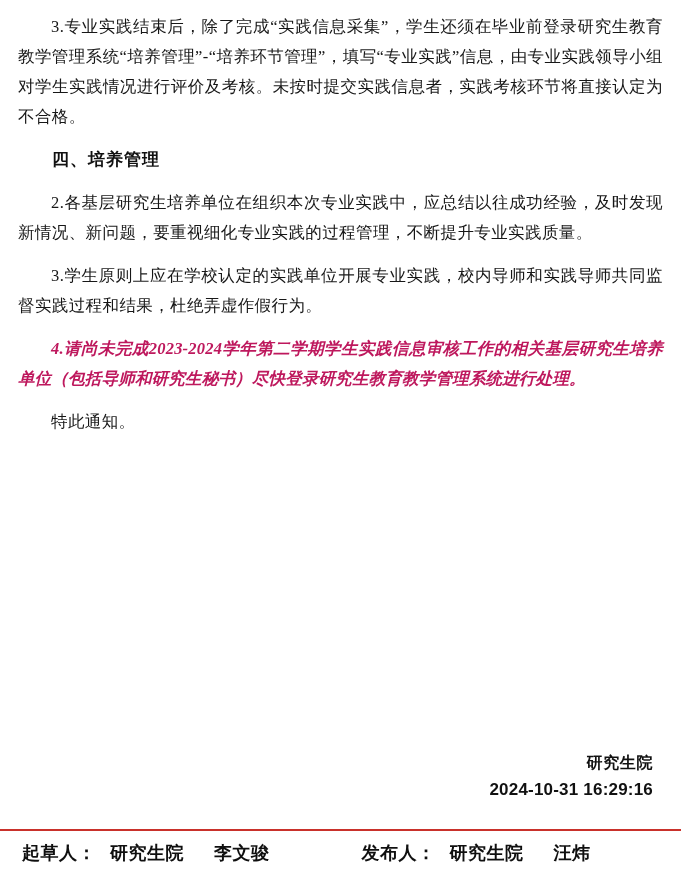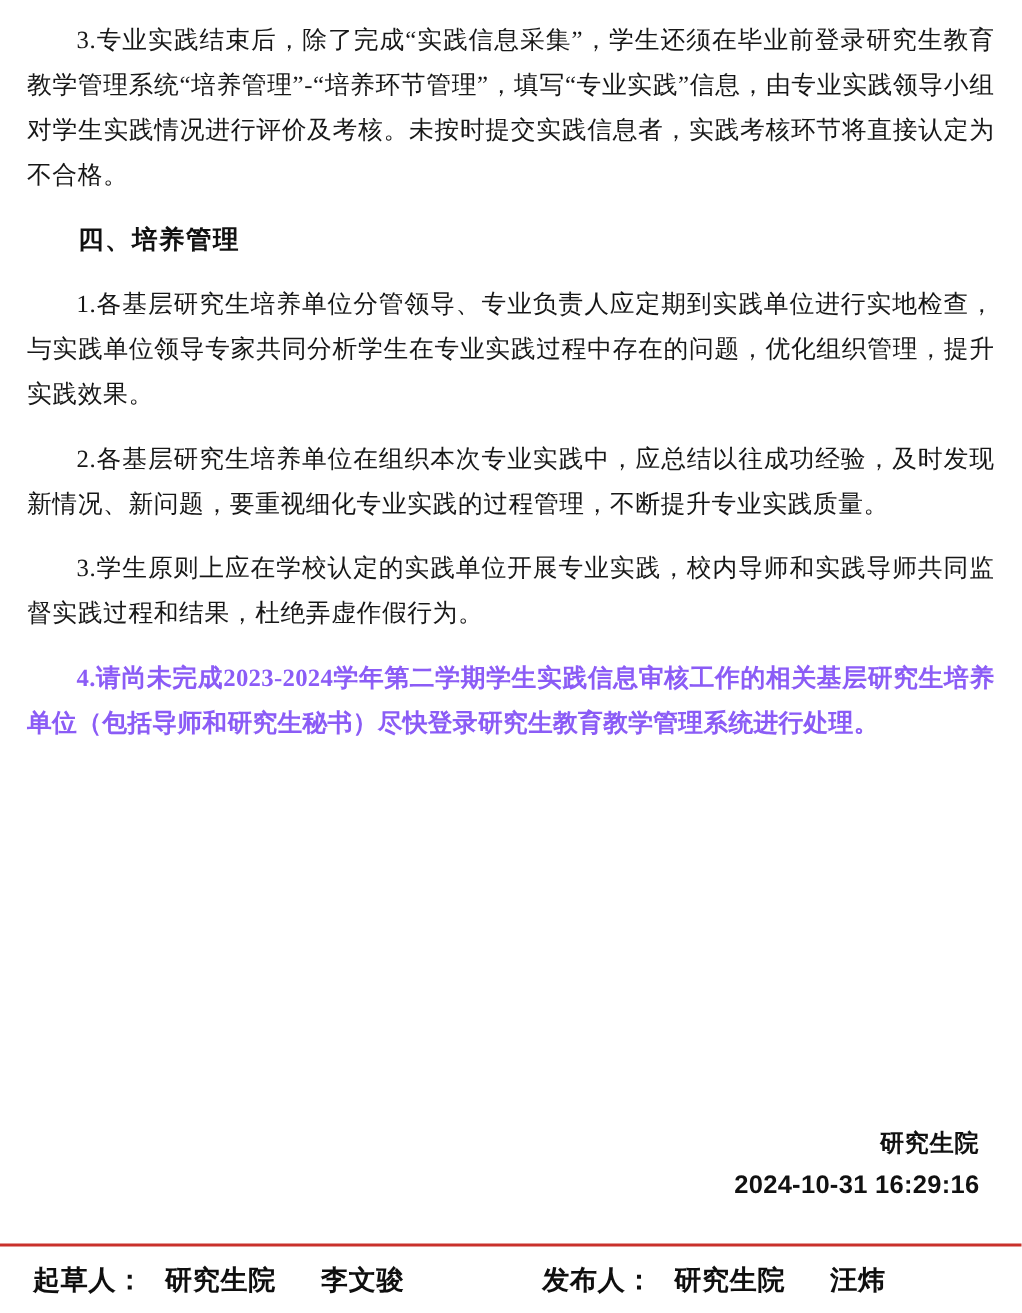--- a/index.html
+++ b/index.html
@@ -38,22 +38,23 @@
     margin: 0 0 13px 0;
     font-size: 17px;
     line-height: 30px;
     font-weight: bold;
     text-indent: 2em;
     letter-spacing: 1px;
     color: #111111;
   }
   p.bold-para {
     font-weight: bold;
-    color: #8b5cf6;
+    color: #be185d;
     letter-spacing: 0.2px;
+    font-style: italic;
   }
   .signature-block {
     position: absolute;
     right: 28px;
     bottom: 72px;
     text-align: right;
     font-size: 16px;
     font-weight: bold;
     line-height: 27px;
     letter-spacing: 0.6px;
@@ -105,24 +106,24 @@
   }
 </style>
 </head>
 <body>
 
 <div class="page">
 
   <div class="doc-body">
     <p class="para">3.专业实践结束后，除了完成“实践信息采集”，学生还须在毕业前登录研究生教育教学管理系统“培养管理”-“培养环节管理”，填写“专业实践”信息，由专业实践领导小组对学生实践情况进行评价及考核。未按时提交实践信息者，实践考核环节将直接认定为不合格。</p>
     <p class="heading">四、培养管理</p>
-    <p class="para">1.各基层研究生培养单位分管领导、专业负责人应定期到实践单位进行实地检查，与实践单位领导专家共同分析学生在专业实践过程中存在的问题，优化组织管理，提升实践效果。</p>
     <p class="para">2.各基层研究生培养单位在组织本次专业实践中，应总结以往成功经验，及时发现新情况、新问题，要重视细化专业实践的过程管理，不断提升专业实践质量。</p>
     <p class="para">3.学生原则上应在学校认定的实践单位开展专业实践，校内导师和实践导师共同监督实践过程和结果，杜绝弄虚作假行为。</p>
     <p class="para bold-para">4.请尚未完成2023-2024学年第二学期学生实践信息审核工作的相关基层研究生培养单位（包括导师和研究生秘书）尽快登录研究生教育教学管理系统进行处理。</p>
+    <p class="para">特此通知。</p>
   </div>
 
   <div class="signature-block">
     <div>研究生院</div>
     <div class="sig-date">2024-10-31 16:29:16</div>
   </div>
 
   <div class="footer-rule"></div>
 
   <div class="footer-bar">

